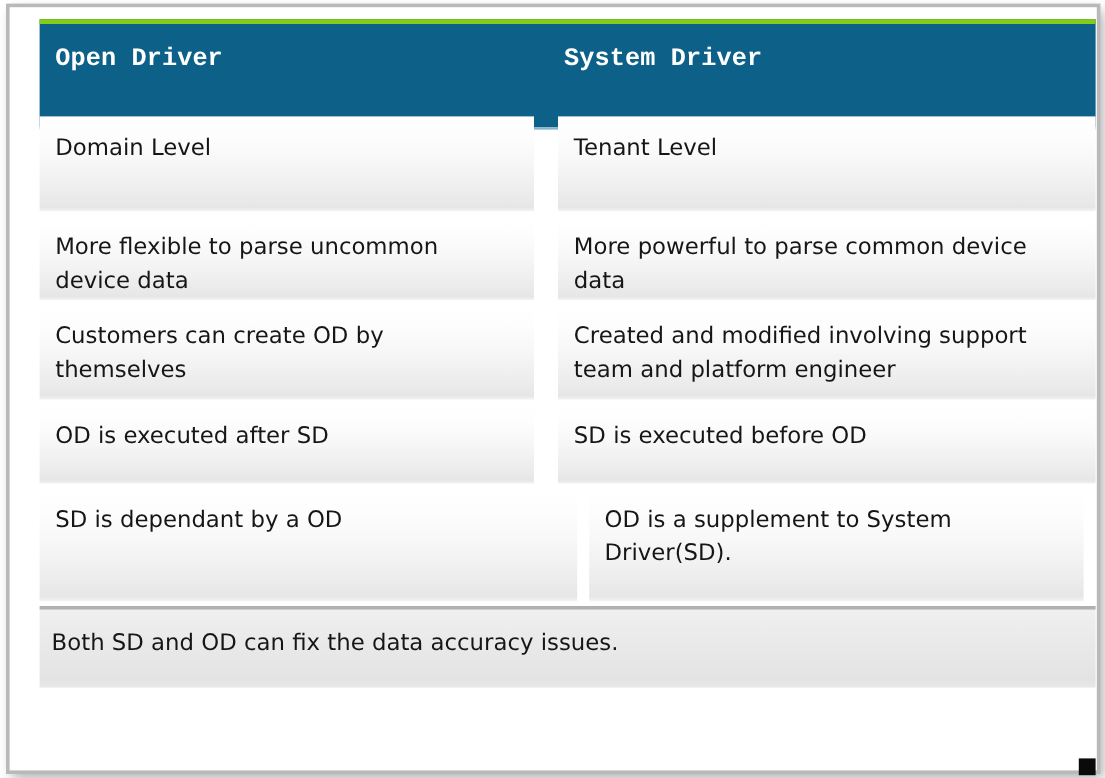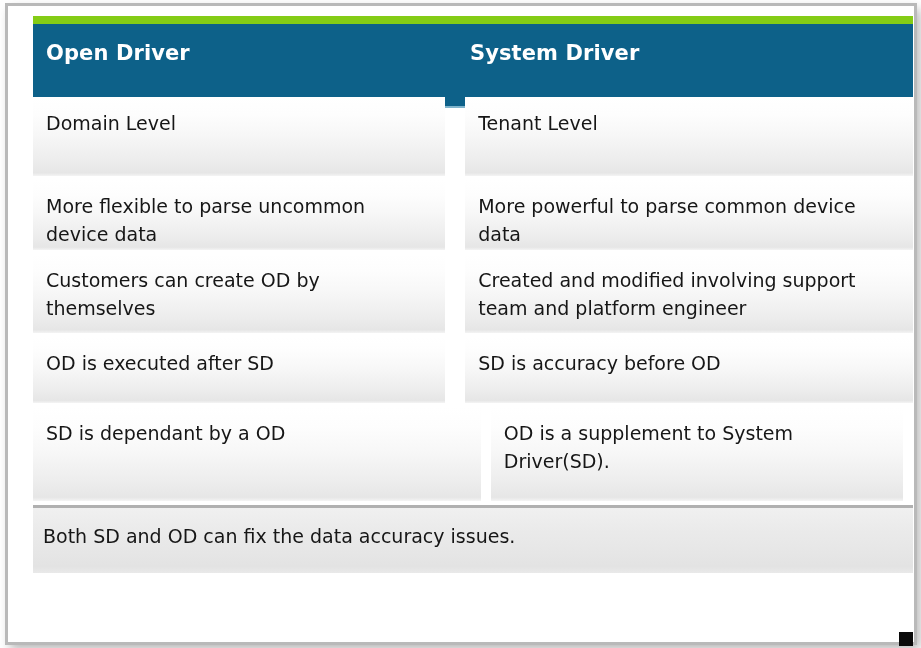--- a/index.html
+++ b/index.html
@@ -46,23 +46,24 @@
   }
 
   
   .header-row {
     position: absolute;
     left: 21px;
     top: 6px;
     width: 880px;
     height: 90px;
     background: #0d6189;
-    border-top: 8px solid #84cc16;
+    border-top: 4px solid #84cc16;
     box-sizing: border-box;
     display: flex;
+    font-family: Liberation Mono, monospace;
   }
   .header-row::after {
     content: "";
     position: absolute;
     left: 0;
     bottom: -2px;
     width: 100%;
     height: 2px;
     background: #7fb4cc;
   }
@@ -179,21 +180,21 @@
         <div class="cell col-b">More powerful to parse common device data</div>
       </div>
 
       <div class="data-row row-h3">
         <div class="cell col-a">Customers can create OD by themselves</div>
         <div class="cell col-b">Created and modified involving support team and platform engineer</div>
       </div>
 
       <div class="data-row row-h4">
         <div class="cell col-a">OD is executed after SD</div>
-        <div class="cell col-b">SD is accuracy before OD</div>
+        <div class="cell col-b">SD is executed before OD</div>
       </div>
 
       <div class="data-row row-h5">
         <div class="cell col-b">SD is dependant by a OD</div>
         <div class="cell col-a">OD is a supplement to System Driver(SD).</div>
       </div>
 
       <div class="footer-row">
         <div class="footer-cell">Both SD and OD can fix the data accuracy issues.</div>
       </div>

